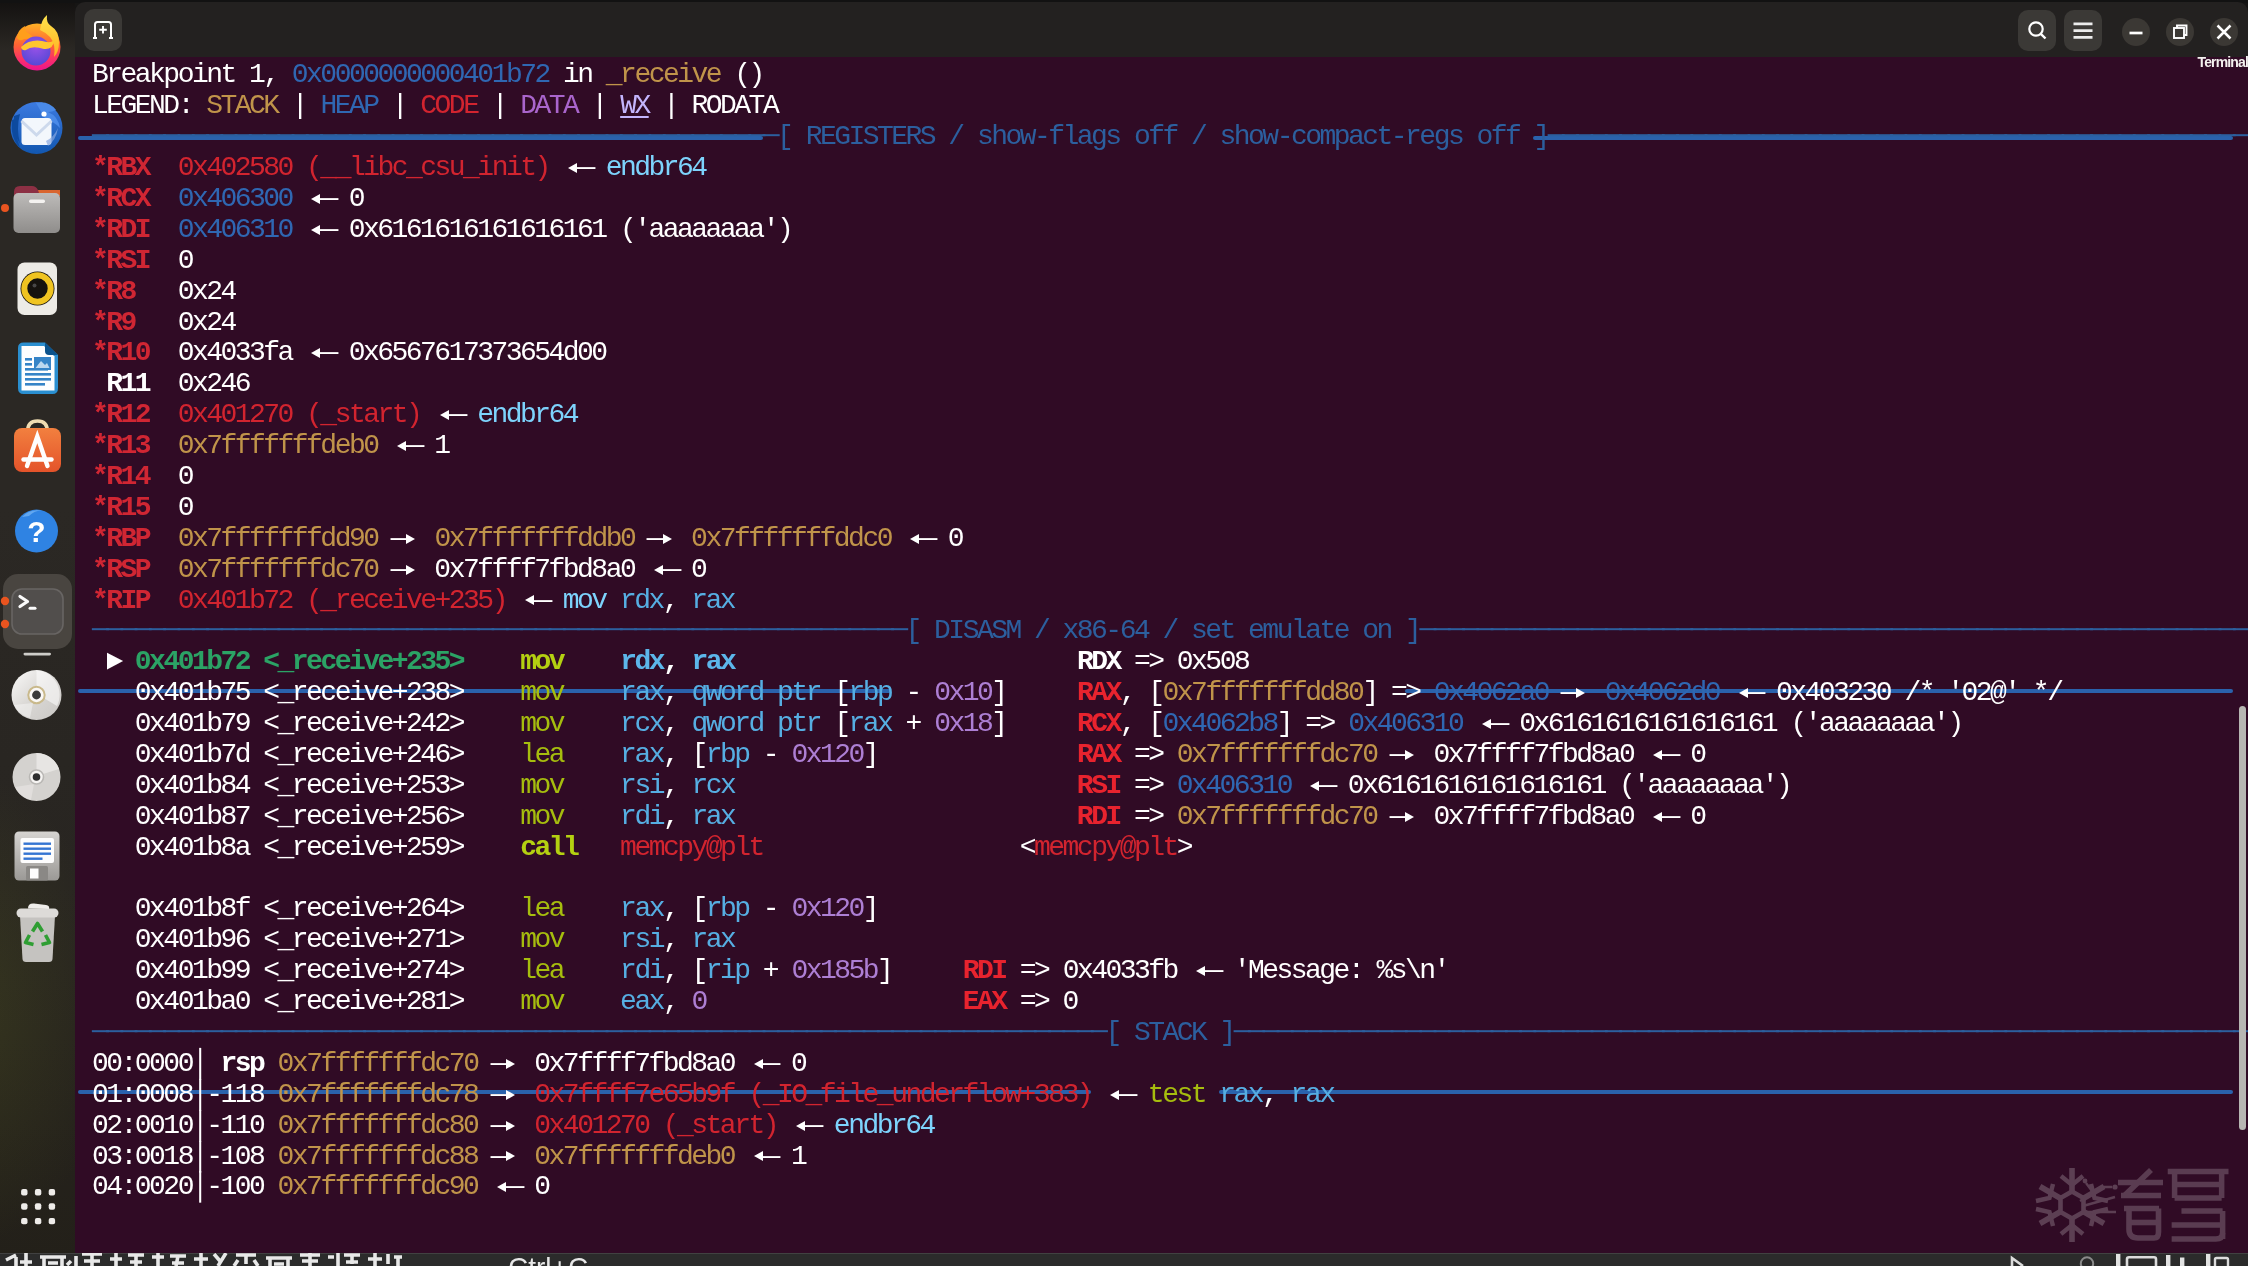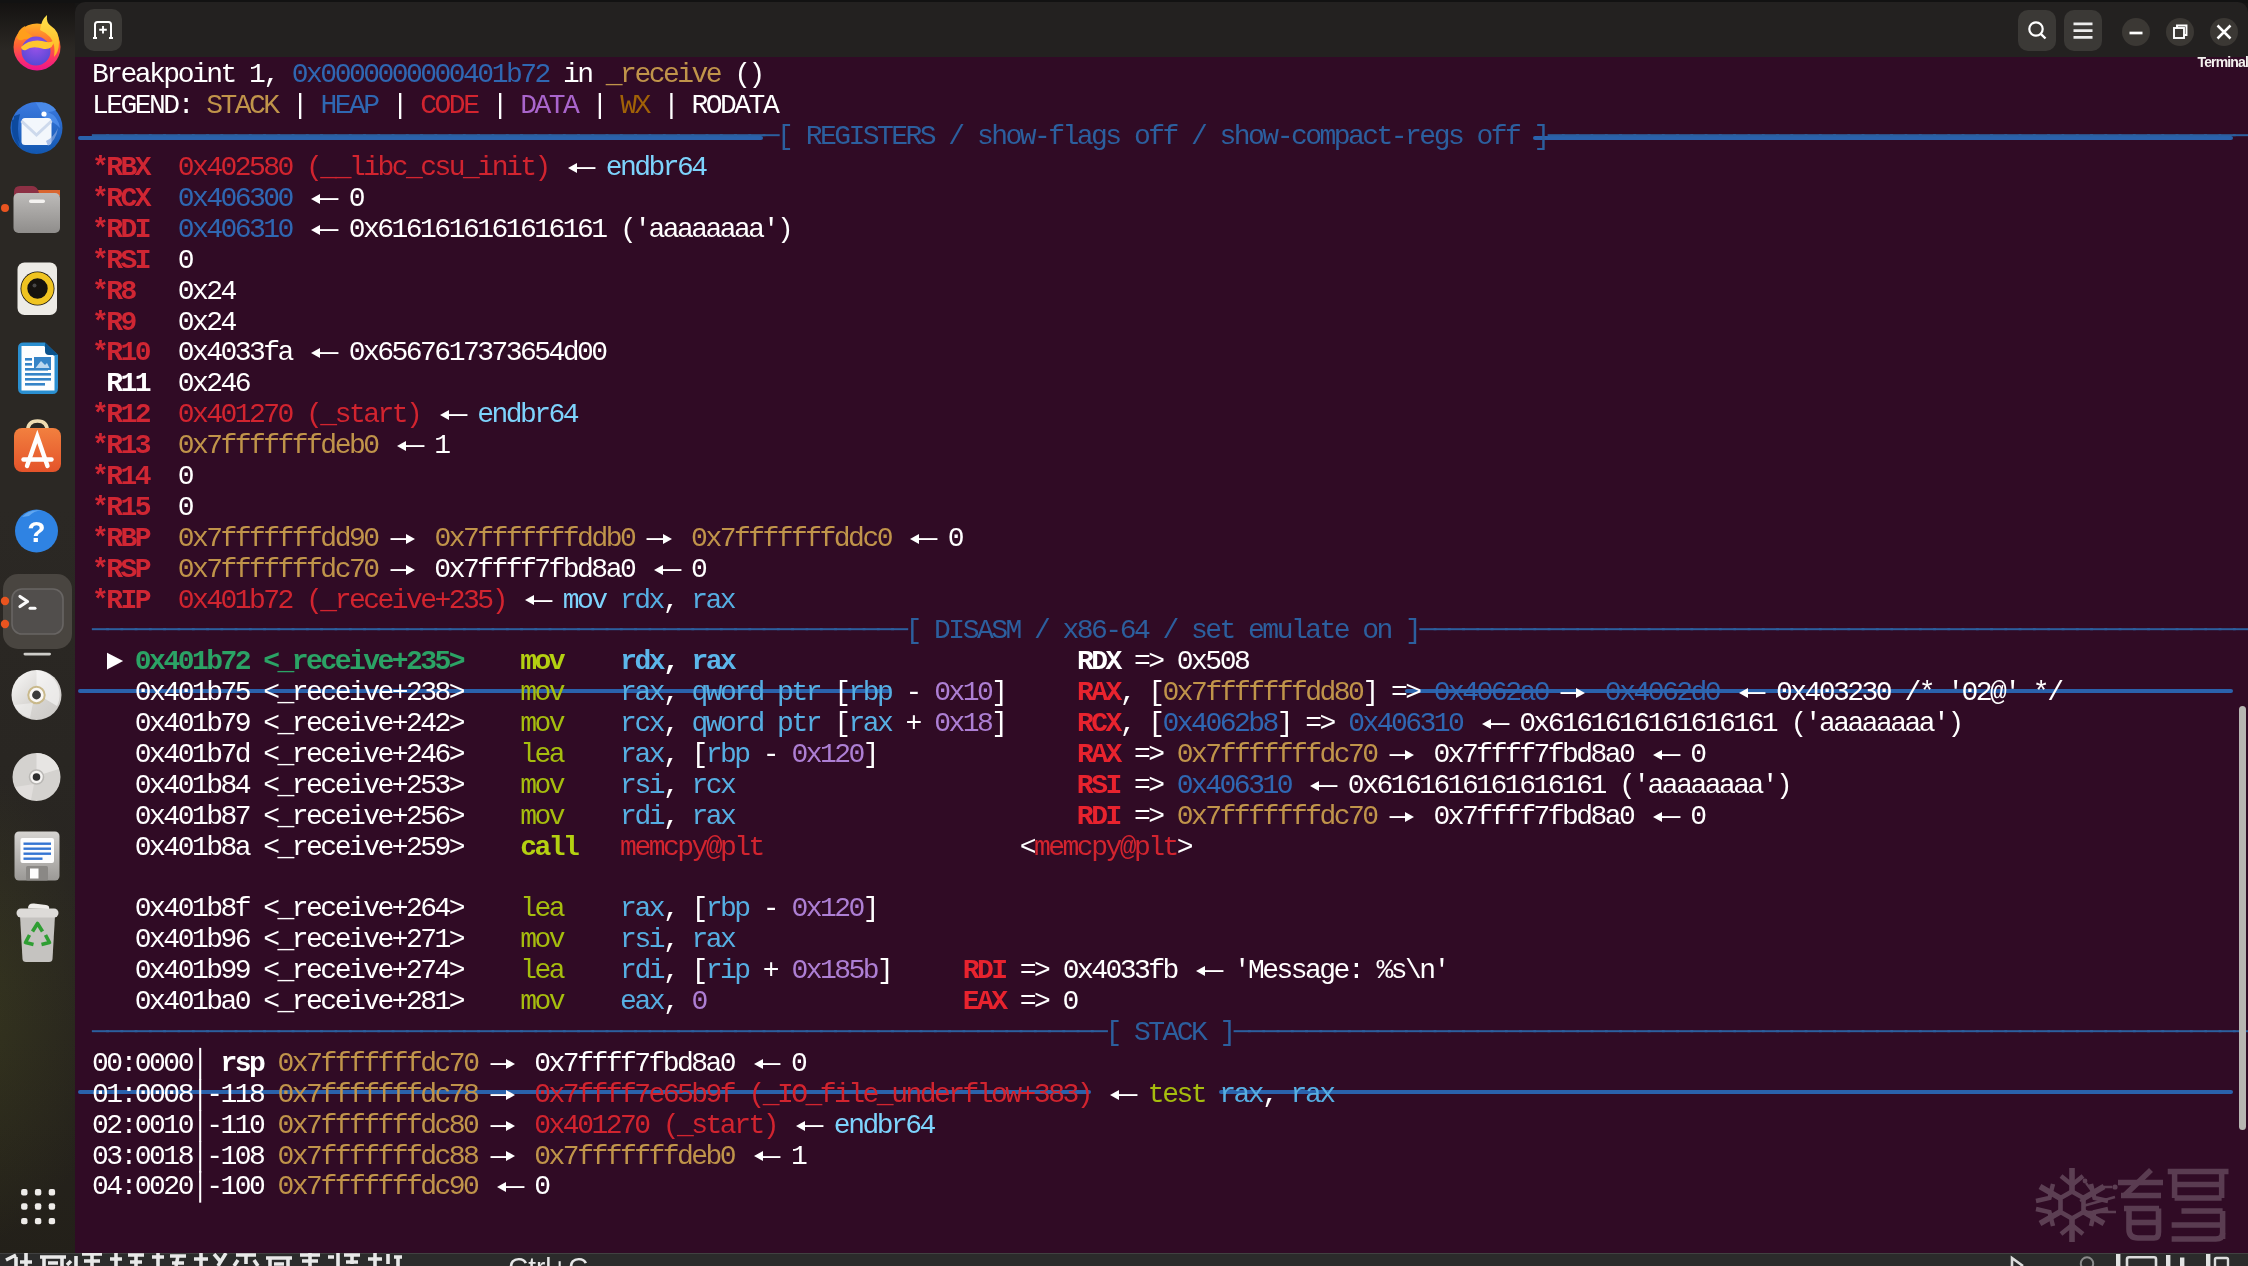--- a/index.html
+++ b/index.html
@@ -28,21 +28,21 @@
 .bl{color:#2f67b2}
 .hd{color:#2c5f9e}
 .cy{color:#56aee2}
 .cyb{color:#5cb6ea;font-weight:bold}
 .pu{color:#ad7fd4}
 .ol{color:#a6bd0e}
 .ob{color:#7dd3fc}
 .obb{color:#b4d011;font-weight:bold}
 .gr{color:#2ba365;font-weight:bold}
 .mg{color:#a965cc}
-.un{color:#a16207;text-underline-offset:3px}
+.un{color:#c4b5fd;text-decoration:underline;text-underline-offset:3px}
 i.tl,i.tr{display:inline-block;width:0;height:0;border-top:5.3px solid transparent;border-bottom:5.3px solid transparent;vertical-align:2.1px;}
 i.tl{border-right:9.2px solid currentColor;margin-left:5.2px;margin-right:-0.13px;}
 i.tr{border-left:9.2px solid currentColor;margin-left:-0.13px;margin-right:5.2px;}
 i.dsh{font-style:normal;display:inline-block;transform:scaleX(1.16);}
 .hline{position:absolute;height:4px;background:#2a62ac;border-radius:2px;}
 #scrollbar{position:absolute;left:2239px;top:706px;width:7px;height:424px;border-radius:4px;background:#b7b6b2;}
 #capbar{position:absolute;left:0;top:1253px;width:2248px;height:13px;background:#2b2b2b;border-top:1px solid #414141;}
 svg{position:absolute;}
 </style>
 </head>

